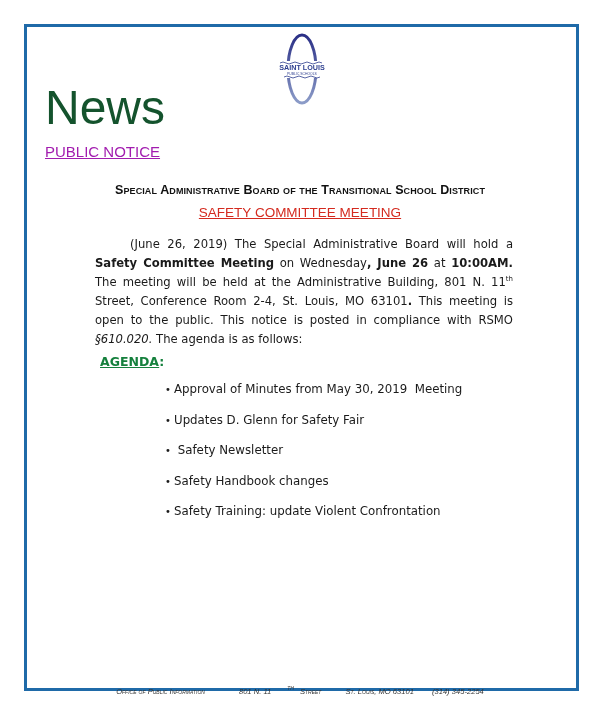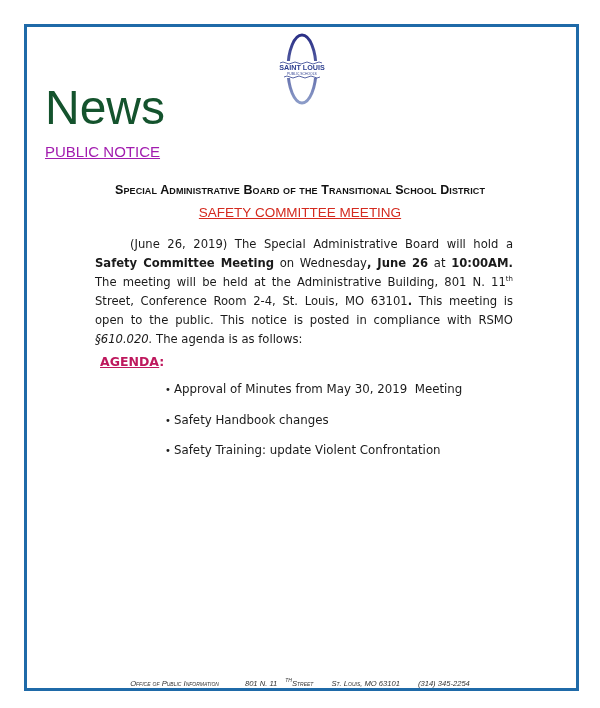--- a/index.html
+++ b/index.html
@@ -8,21 +8,21 @@
   .logo { position: absolute; left: 274px; top: 32px; width: 56px; height: 74px; }
   .news { position: absolute; left: 45px; top: 84px; font-family: "Liberation Sans", sans-serif; font-weight: normal; font-size: 48px; color: #14532d; letter-spacing: 0px; line-height: 1; }
   .pubnotice { position: absolute; left: 45px; top: 143px; font-family: "Liberation Sans", sans-serif; font-size: 15px; text-decoration: underline; color: #a21caf; }
   .board { position: absolute; left: 0; width: 600px; top: 183px; text-align: center; font-family: "Liberation Sans", sans-serif; font-size: 12.5px; font-weight: bold; font-variant: small-caps; color: #111; letter-spacing: 0.1px; }
   .safety-title { position: absolute; left: 0; width: 600px; top: 205px; text-align: center; font-family: "Liberation Sans", sans-serif; font-size: 13.5px; color: #d42a1f; text-decoration: underline; }
   .para { position: absolute; left: 95px; top: 235px; width: 418px; font-family: "DejaVu Sans", sans-serif; font-size: 11.6px; line-height: 19px; text-align: justify; color: #1a1a1a; }
   .para .indent { display: inline-block; width: 35px; }
   .para b { font-weight: bold; }
   .para i { font-style: italic; }
   .para sup { font-size: 7px; line-height: 0; vertical-align: super; }
-  .agenda-label { position: absolute; left: 100px; top: 354px; font-family: "DejaVu Sans", sans-serif; font-weight: bold; font-size: 12.5px; color: #be185d; }
+  .agenda-label { position: absolute; left: 100px; top: 354px; font-family: "DejaVu Sans", sans-serif; font-weight: bold; font-size: 12.5px; color: #15803d; }
   .agenda-label .u { text-decoration: underline; }
   .agenda-list { position: absolute; left: 157px; top: 372px; margin: 8px; padding: 0; list-style: none; font-family: "DejaVu Sans", sans-serif; font-size: 11.8px; color: #1a1a1a; }
   .agenda-list li { height: 30.5px; line-height: 19px; white-space: pre; }
   .agenda-list .bullet { display: inline-block; width: 9px; font-size: 10px; }
   .footer { position: absolute; left: 0; width: 600px; top: 671px; text-align: center; font-family: "Liberation Sans", sans-serif; font-style: italic; font-size: 7.6px; color: #333; }
   .footer span { display: inline-block; margin: 0 9px; font-variant: small-caps; }
   .footer .plain { font-variant: normal; }
   .footer sup { font-size: 5px; }
 </style>
 </head>
@@ -54,19 +54,21 @@
 <div class="safety-title">SAFETY COMMITTEE MEETING</div>
 
 <div class="para">
   <span class="indent"></span><span>(June 26, 2019) The Special Administrative Board will hold a </span><b>Safety Committee Meeting</b><span> on Wednesday</span><b>, June 26</b><span> at </span><b>10:00AM.</b><span> The meeting will be held at the Administrative Building, 801 N. 11</span><sup>th</sup><span> Street, Conference Room 2-4, St. Louis, MO 63101</span><b>.</b><span> This meeting is open to the public.  This notice is posted in compliance with RSMO </span><i>§610.020.</i><span>  The agenda is as follows:</span>
 </div>
 
 <div class="agenda-label"><span class="u">AGENDA</span><span>:</span></div>
 
 <ul class="agenda-list">
   <li><span class="bullet">•</span><span>Approval of Minutes from May 30, 2019  Meeting</span></li>
+  <li><span class="bullet">•</span><span>Updates D. Glenn for Safety Fair</span></li>
+  <li><span class="bullet">•</span><span> Safety Newsletter</span></li>
   <li><span class="bullet">•</span><span>Safety Handbook changes</span></li>
   <li><span class="bullet">•</span><span>Safety Training: update Violent Confrontation</span></li>
 </ul>
 
 <div class="footer">
-  <span>Office of Public Information</span><span class="plain"><span style="margin:8px">801 N. 11</span><sup>TH</sup><span style="margin:0;font-variant:small-caps"> Street</span></span><span>St. Louis, MO 63101</span><span class="plain">(314) 345-2254</span>
+  <span>Office of Public Information</span><span class="plain"><span style="margin:16px">801 N. 11</span><sup>TH</sup><span style="margin:6px;font-variant:small-caps"> Street</span></span><span>St. Louis, MO 63101</span><span class="plain">(314) 345-2254</span>
 </div>
 
 </body></html>

